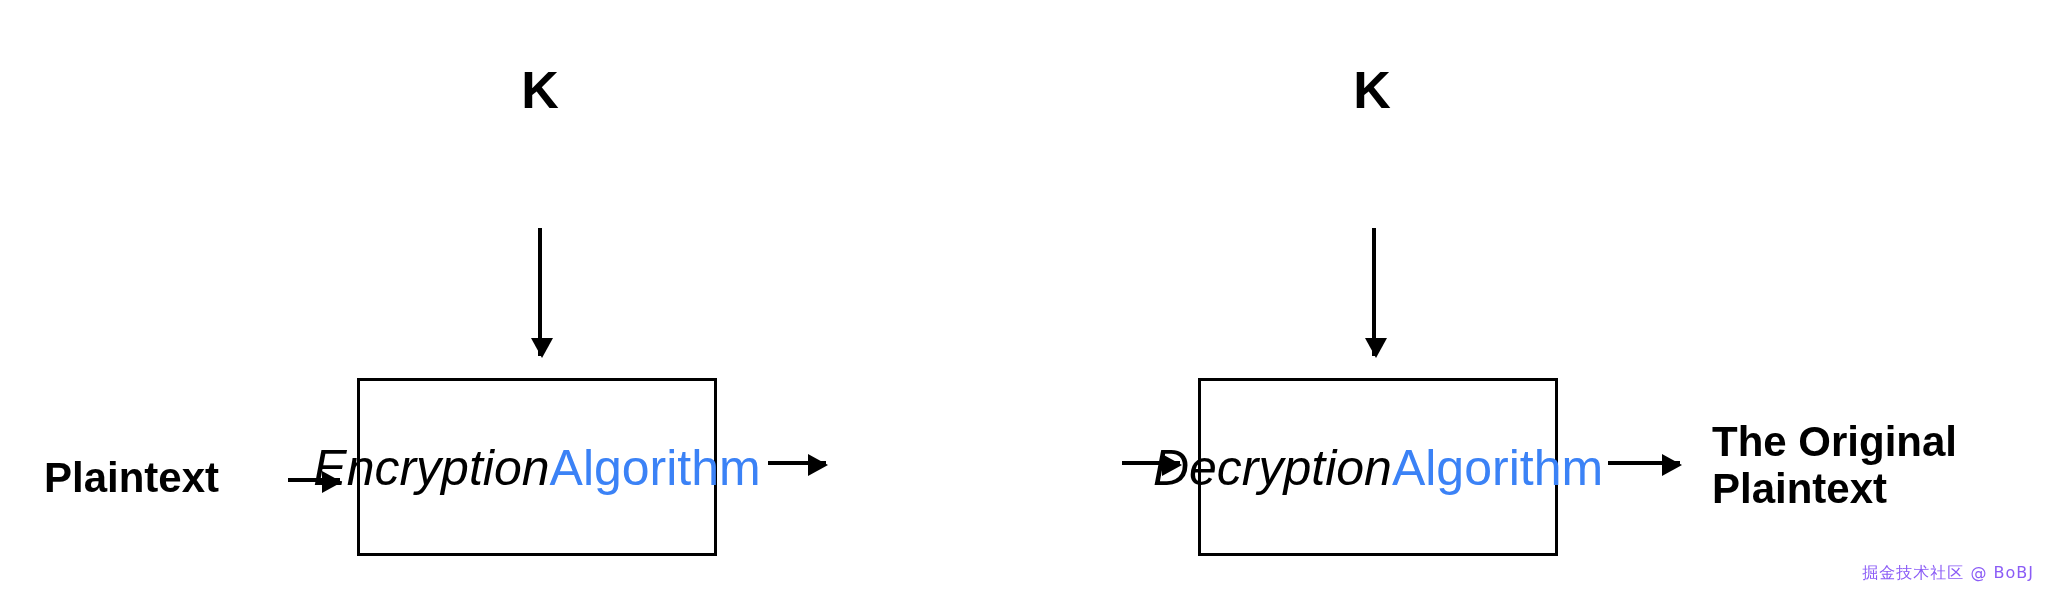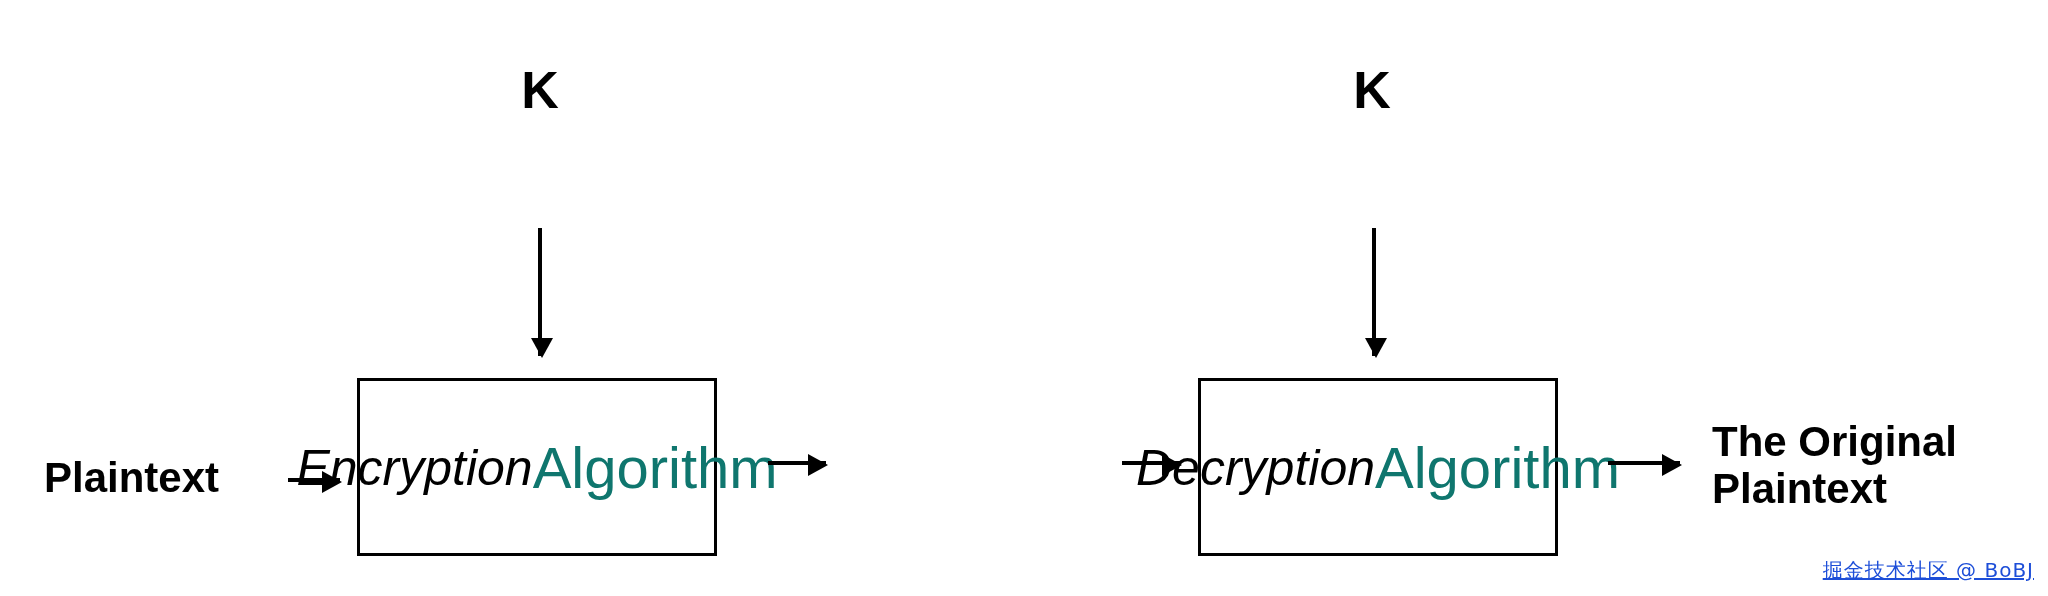--- a/index.html
+++ b/index.html
@@ -50,23 +50,23 @@
     font-weight: normal;
     font-size: 50px;
     line-height: 1.02;
     color: #000000;
     white-space: nowrap;
   }
   .proc-line-2 {
     font-family: "Liberation Sans", sans-serif;
     font-style: normal;
     font-weight: normal;
-    font-size: 58px;
+    font-size: 50px;
     line-height: 1.02;
-    color: #0f766e;
+    color: #3b82f6;
     white-space: nowrap;
   }
 
   
   .data-label {
     font-family: "Liberation Sans", sans-serif;
     font-weight: bold;
     font-size: 42px;
     line-height: 1.1;
     color: #000000;
@@ -107,26 +107,25 @@
     width: 0;
     height: 0;
     border-left: 11px solid transparent;
     border-right: 11px solid transparent;
     border-top: 20px solid #000000;
   }
 
   
   .watermark {
     font-family: "DejaVu Sans", sans-serif;
-    font-size: 20px;
-    color: #1d4ed8;
+    font-size: 16px;
+    color: #8b5cf6;
     white-space: nowrap;
     user-select: none;
     letter-spacing: 1px;
-    text-decoration: underline;
   }
 </style>
 </head>
 <body>
 
 <div id="canvas">
 
   <div class="abs key-label" style="left:490px; top:64px; width:100px;">K</div>
 
   <div class="abs arrow-v" style="left:538px; top:228px; height:128px;"></div>

